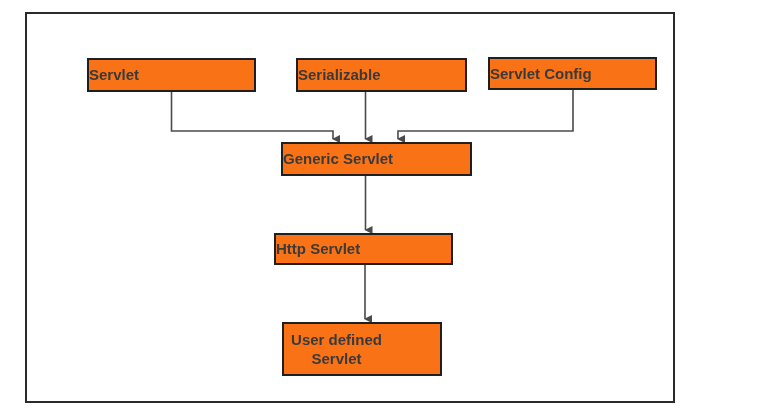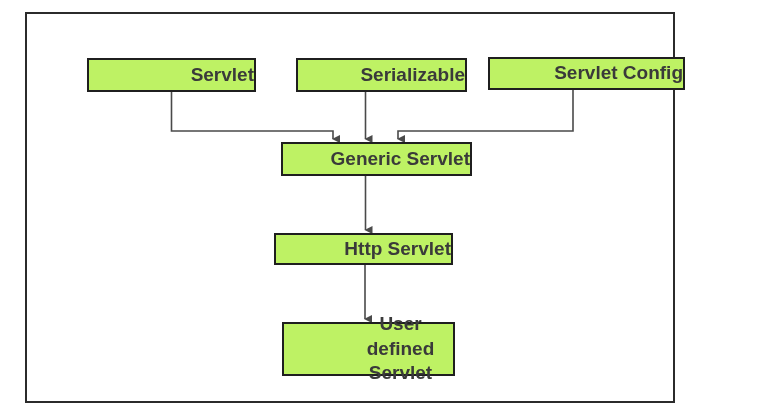--- a/index.html
+++ b/index.html
@@ -21,37 +21,37 @@
     top: 12px;
     width: 650px;
     height: 391px;
     border: 2px solid #2b2b2b;
     background: #ffffff;
     box-sizing: border-box;
   }
   .node {
     position: absolute;
     border: 2px solid #1f1f1f;
-    background: #bef264;
+    background: #f97316;
     box-sizing: border-box;
     display: flex;
     align-items: center;
-    justify-content: flex-end;
+    justify-content: flex-start;
     text-align: center;
     color: #3a3a3a;
-    font-size: 19px;
+    font-size: 15px;
     font-weight: 600;
     line-height: 1.3;
   }
   #node-servlet        { left: 87px;  top: 58px;  width: 169px; height: 34px; }
   #node-serializable   { left: 296px; top: 58px;  width: 171px; height: 34px; }
-  #node-servlet-config { left: 488px; top: 57px;  width: 197px; height: 33px; }
+  #node-servlet-config { left: 488px; top: 57px;  width: 169px; height: 33px; }
   #node-generic-servlet{ left: 281px; top: 142px; width: 191px; height: 34px; }
-  #node-http-servlet   { left: 274px; top: 233px; width: 179px; height: 32px; padding-left: 10px; }
-  #node-user-defined   { left: 282px; top: 322px; width: 173px; height: 54px; }
+  #node-http-servlet   { left: 274px; top: 233px; width: 179px; height: 32px; }
+  #node-user-defined   { left: 282px; top: 322px; width: 160px; height: 54px; }
   #node-user-defined .label-inner { display: inline-block; max-width: 105px; }
   svg.connectors {
     position: absolute;
     left: 0;
     top: 0;
     width: 783px;
     height: 419px;
     pointer-events: none;
   }
   svg .edge {

